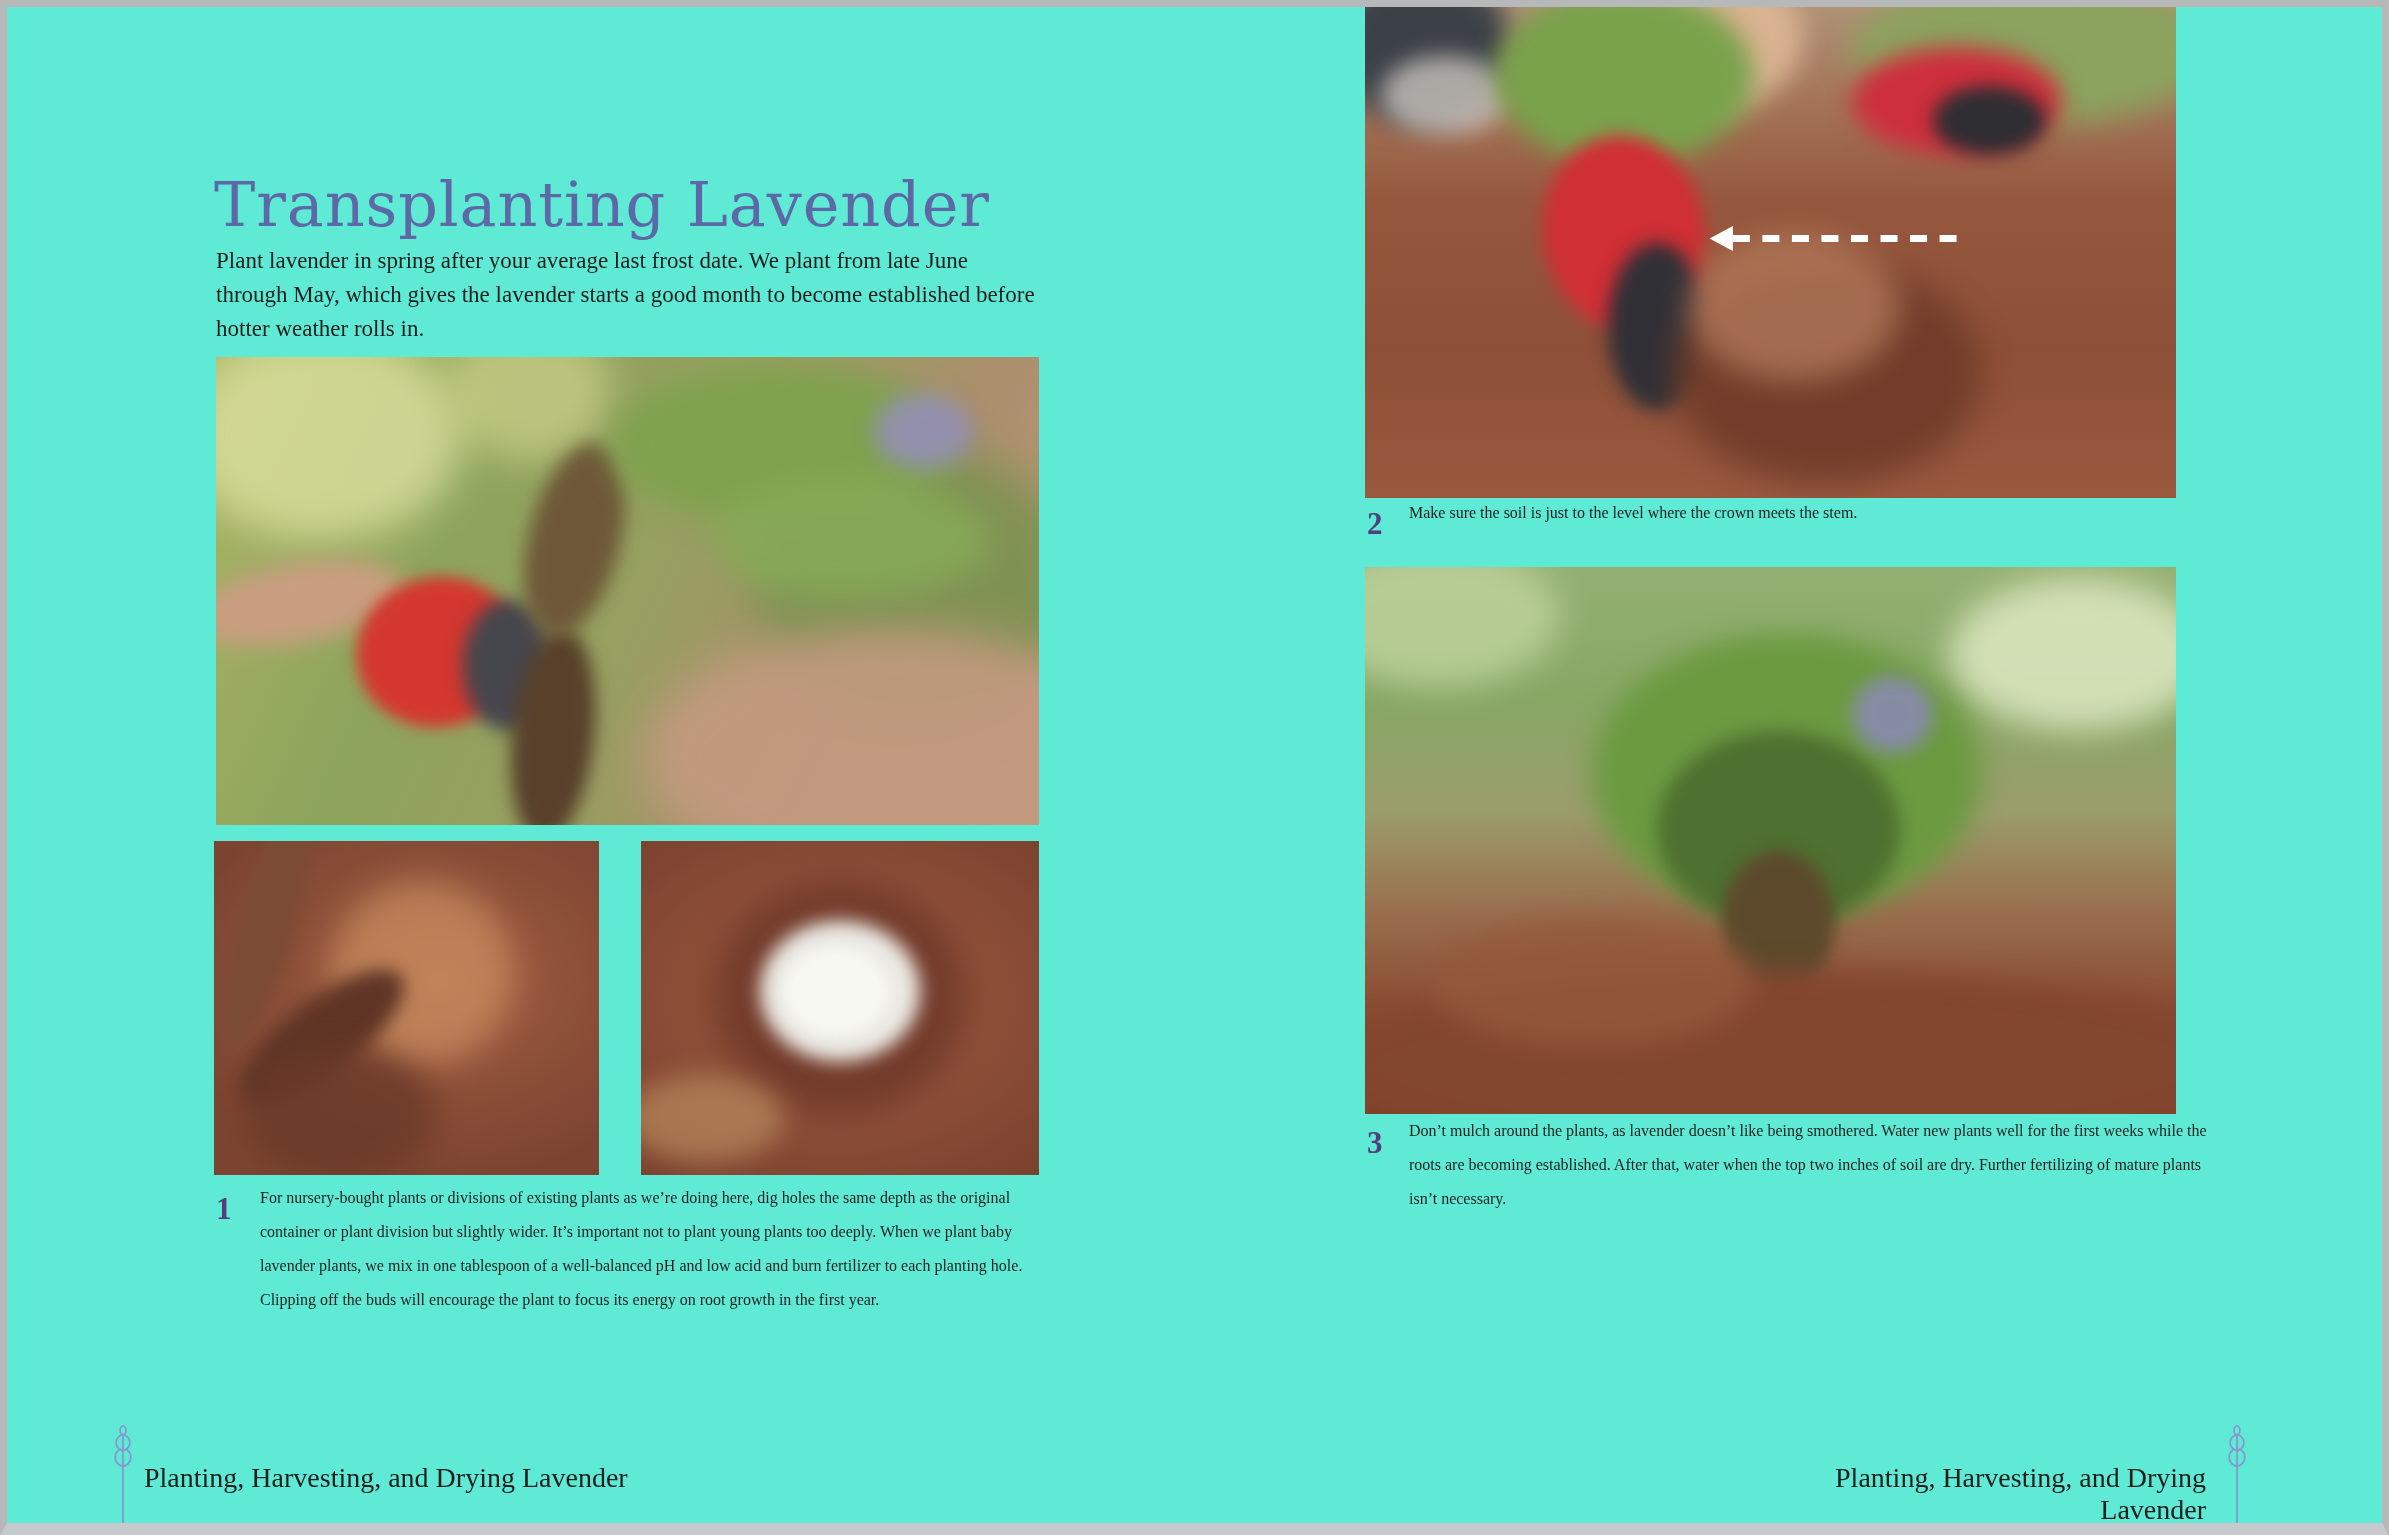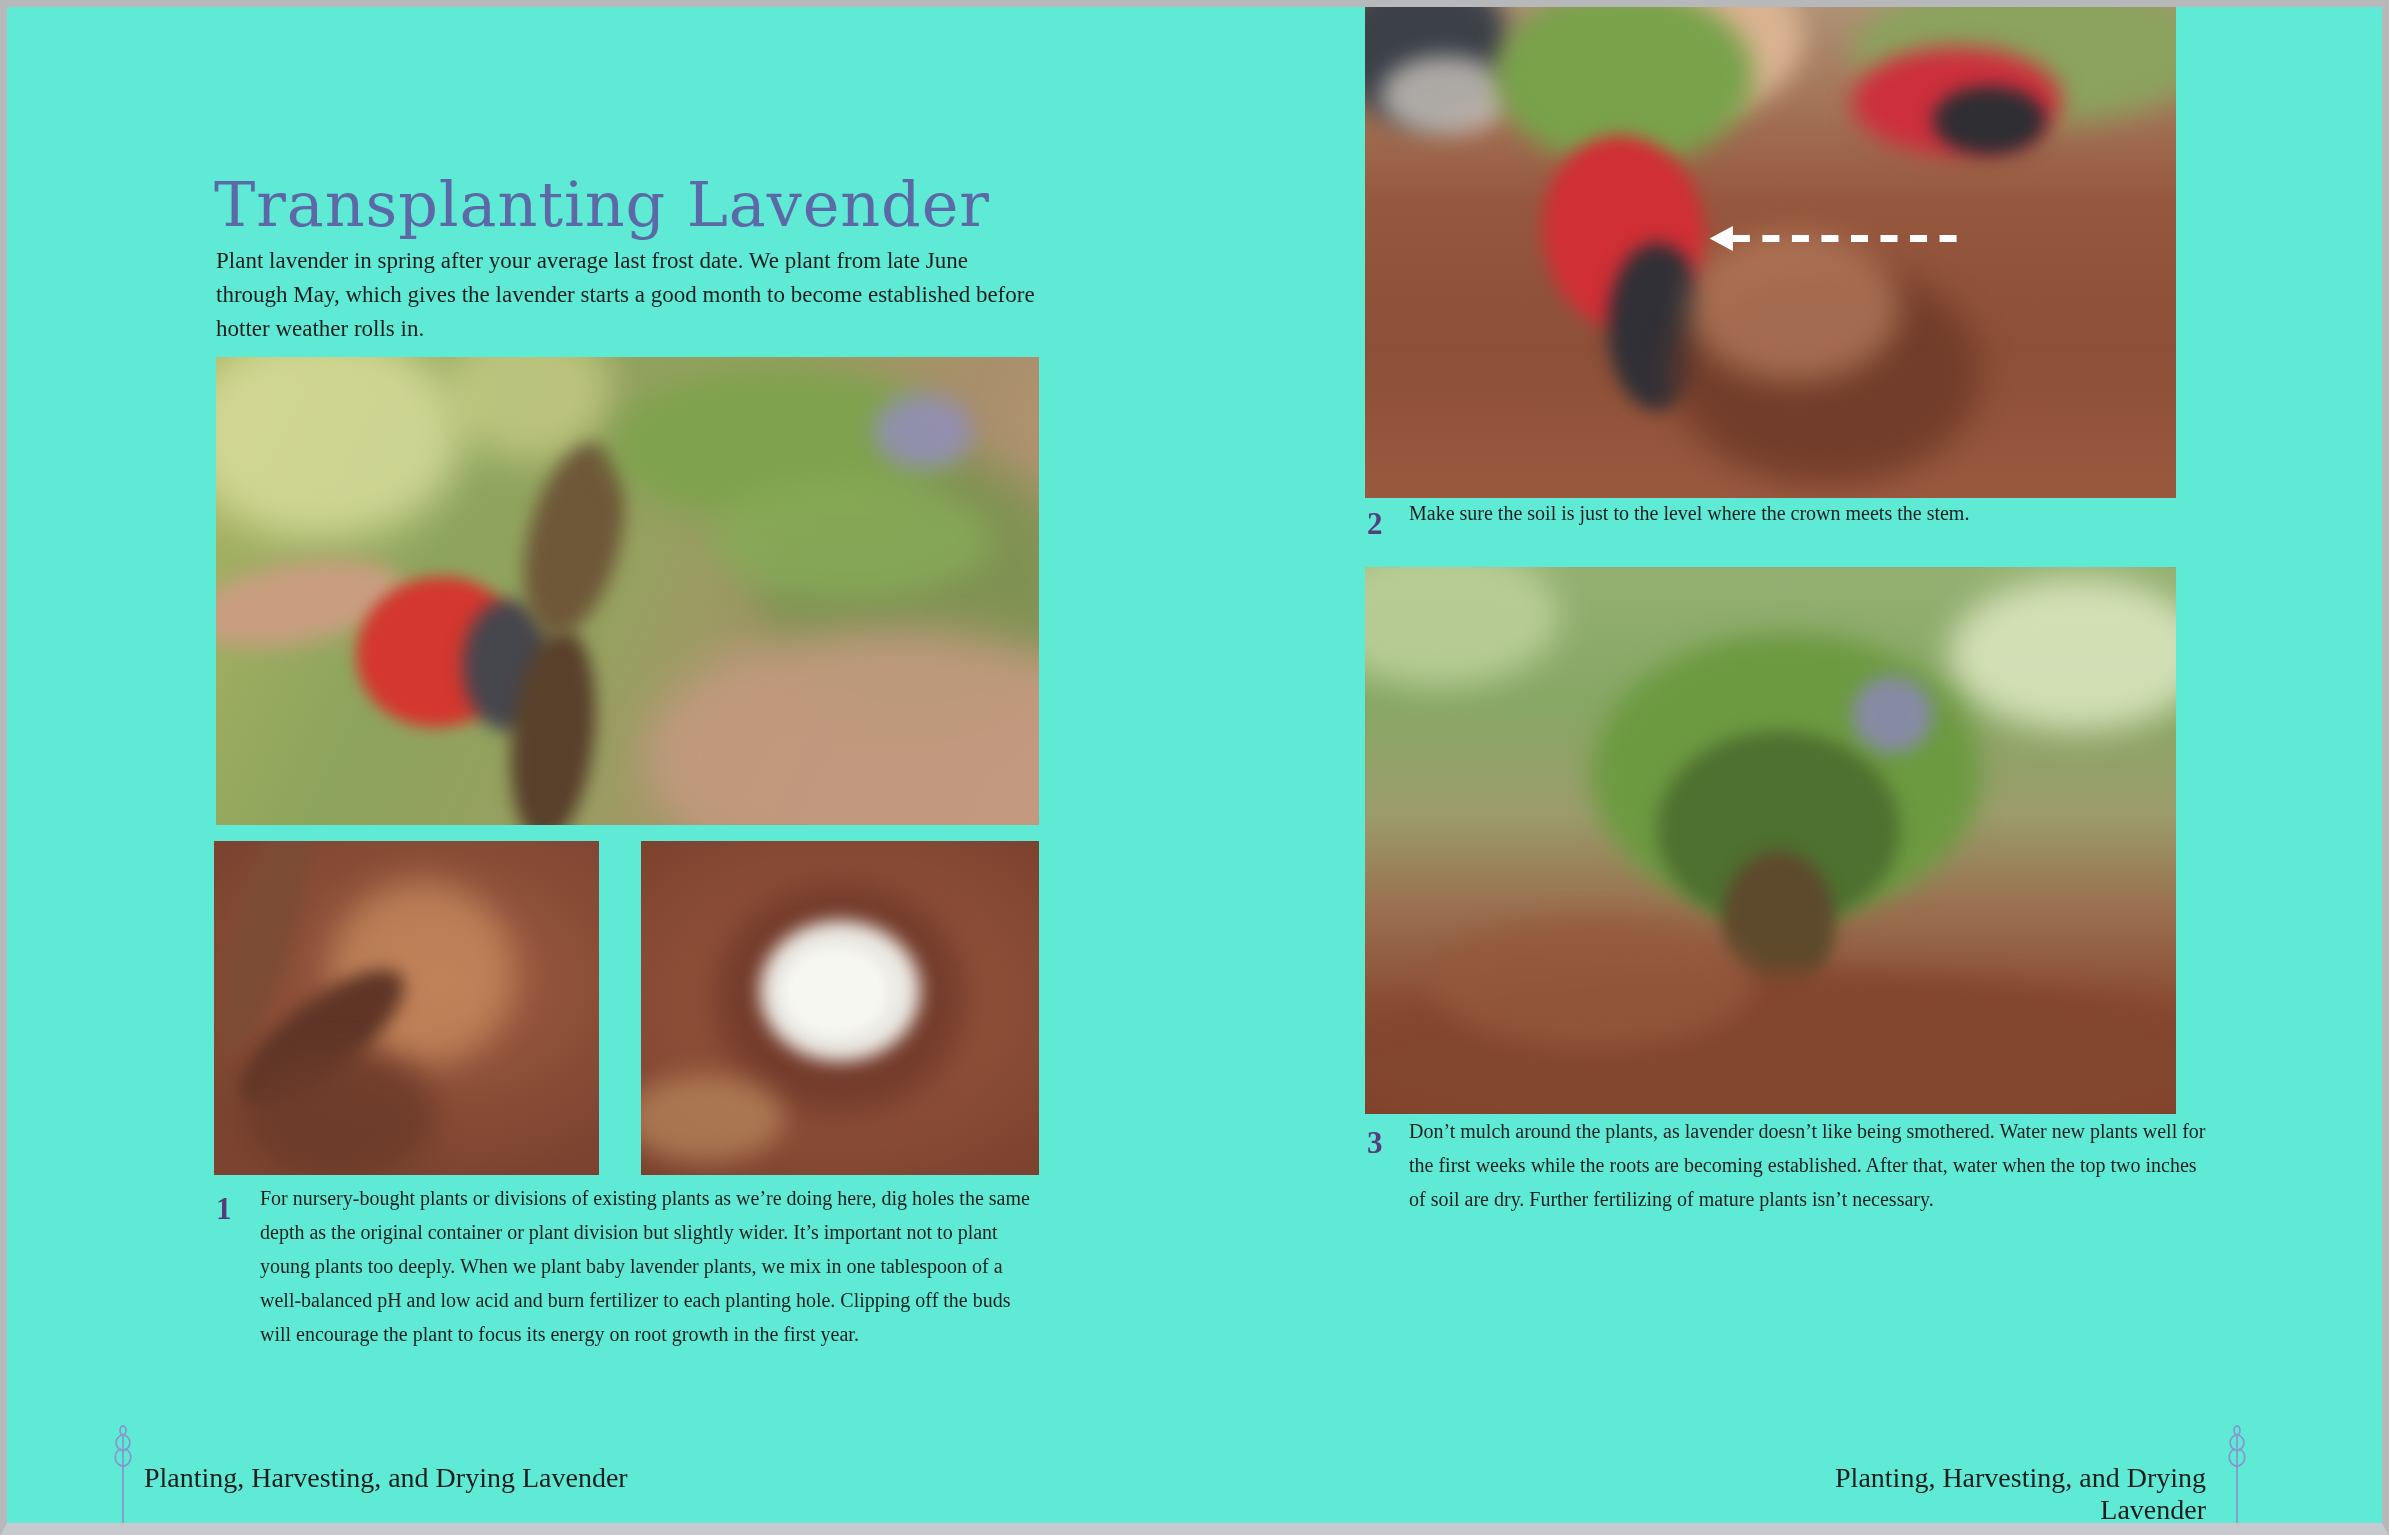--- a/index.html
+++ b/index.html
@@ -28,21 +28,21 @@
     position:absolute;left:216px;top:221px;width:820px;
     font-size:23px;line-height:34px;color:#1f1f1f;
   }
   .step-num{
     position:absolute;
     font-size:31px;font-weight:bold;color:#533d7d;
     font-family:"Liberation Serif", serif;line-height:1;
   }
   .step-text{
     position:absolute;
-    font-size:20px;line-height:34px;color:#1f1f1f;
+    font-size:16px;line-height:34px;color:#1f1f1f;
   }
   
   .pagenum{
     position:absolute;top:1535px;
     font-size:27px;font-weight:bold;color:#2e2e2e;
     font-family:"Liberation Serif", serif;
   }
   .foot-title{
     position:absolute;top:1462px;
     font-size:28px;color:#1e1e1e;

